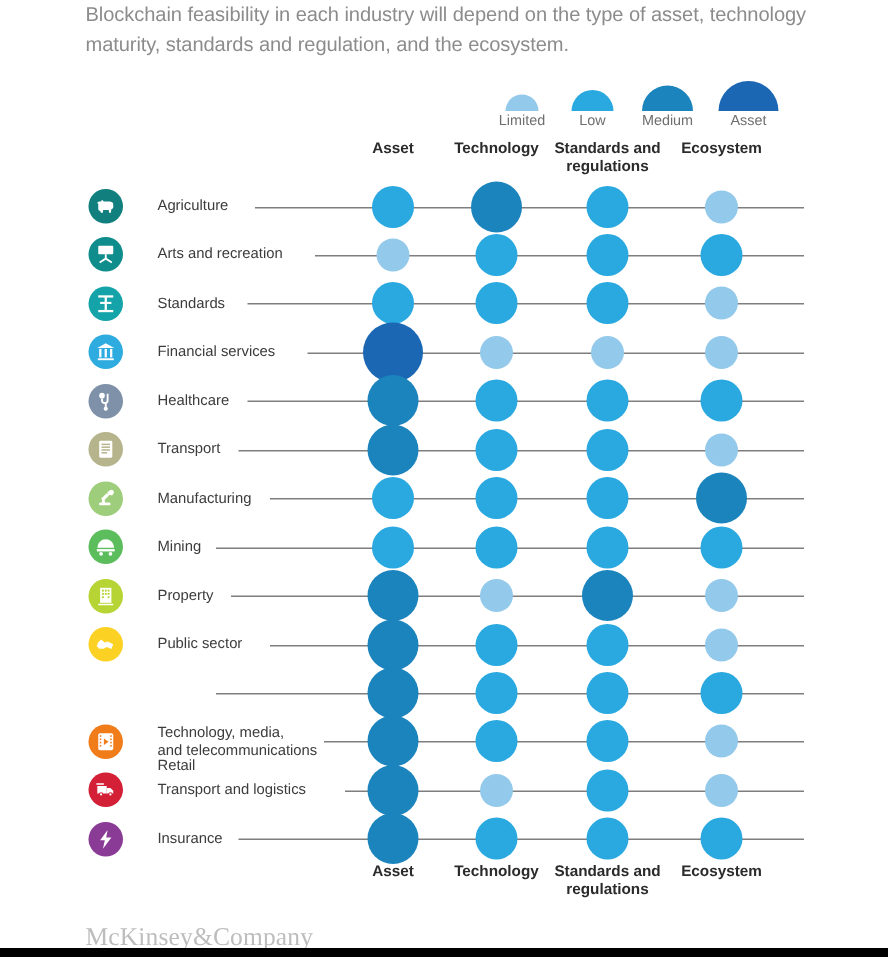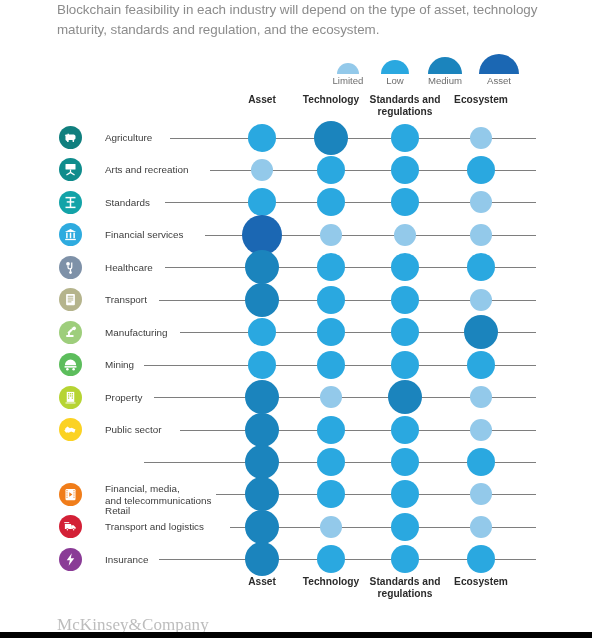--- a/index.html
+++ b/index.html
@@ -321,21 +321,21 @@
           <rect fill="#f07d1a" x="5.6" y="12" width="1.6" height="1.8"></rect>
           <rect fill="#f07d1a" x="5.6" y="15.5" width="1.6" height="1.8"></rect>
           <rect fill="#f07d1a" x="16.8" y="5" width="1.6" height="1.8"></rect>
           <rect fill="#f07d1a" x="16.8" y="8.5" width="1.6" height="1.8"></rect>
           <rect fill="#f07d1a" x="16.8" y="12" width="1.6" height="1.8"></rect>
           <rect fill="#f07d1a" x="16.8" y="15.5" width="1.6" height="1.8"></rect>
           <path fill="#f07d1a" d="M10 8.5l5 3.5-5 3.5z"></path>
         </svg>
       </div>
       <div class="rowlabel" style="left: 105px; top: 483.45px; width: 125px;">
-        <div>Financial, media,</div>
+        <div>Technology, media,</div>
         <div>and telecommunications</div>
       </div>
       <div class="bubble" title="Technology, media, and telecommunications — Asset: Medium" style="width: 34px; height: 34px; left: 245px; top: 477.45px; background: rgb(27, 132, 189);"></div>
       <div class="bubble" title="Technology, media, and telecommunications — Technology: Low" style="width: 28px; height: 28px; left: 317px; top: 480.45px; background: rgb(42, 168, 224);"></div>
       <div class="bubble" title="Technology, media, and telecommunications — Standards and regulations: Low" style="width: 28px; height: 28px; left: 391px; top: 480.45px; background: rgb(42, 168, 224);"></div>
       <div class="bubble" title="Technology, media, and telecommunications — Ecosystem: Limited" style="width: 22px; height: 22px; left: 470px; top: 483.45px; background: rgb(147, 201, 234);"></div>
       <div class="rowline" style="left: 230.15px; top: 527px; width: 305.85px;"></div>
       <div class="icon" style="left: 59px; top: 515.4px; background: rgb(211, 32, 54);">
         <svg width="15" height="15" viewBox="0 0 24 24">
           <path fill="#ffffff" d="M3 8h10v8H3z"></path>

